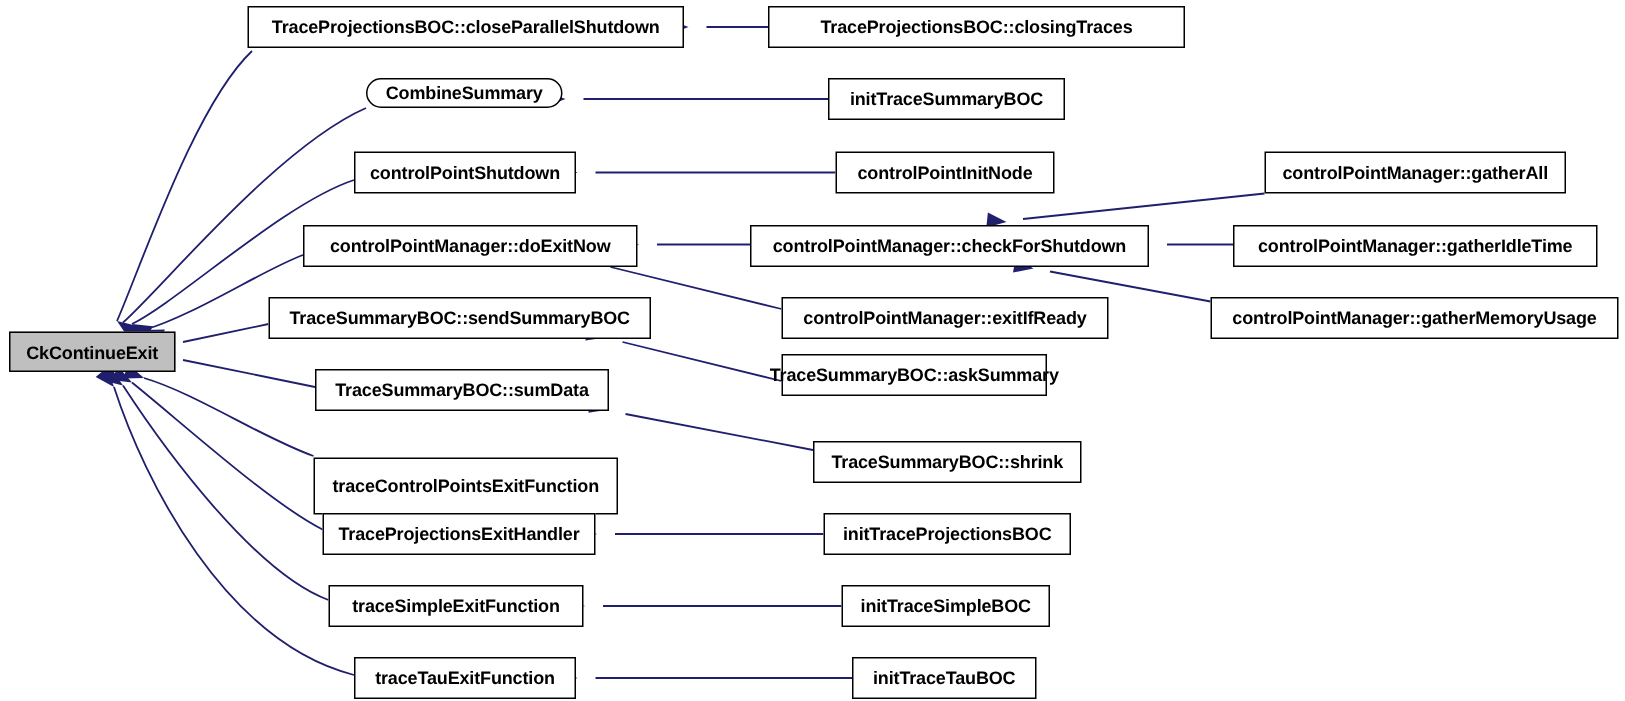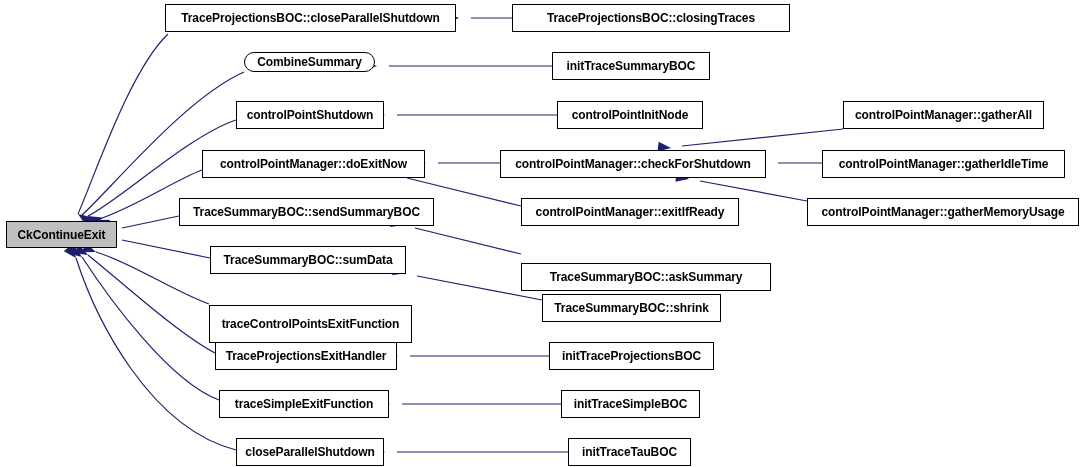--- a/index.html
+++ b/index.html
@@ -143,21 +143,21 @@
       </div>
       <div class="gnode" style="left: 521px; top: 198px; width: 218px; height: 28px;">
         <span>controlPointManager::exitIfReady</span>
       </div>
       <div class="gnode" style="left: 807px; top: 198px; width: 272px; height: 28px;">
         <span>controlPointManager::gatherMemoryUsage</span>
       </div>
       <div class="gnode" style="left: 210px; top: 246px; width: 196px; height: 28px;">
         <span>TraceSummaryBOC::sumData</span>
       </div>
-      <div class="gnode" style="left: 521px; top: 263px; width: 250px; height: 28px;">
+      <div class="gnode" style="left: 521px; top: 236px; width: 177px; height: 28px;">
         <span>TraceSummaryBOC::askSummary</span>
       </div>
       <div class="gnode" style="left: 209px; top: 292px; width: 203px; height: 38px; margin-top: 13px;">
         <span>traceControlPointsExitFunction</span>
       </div>
       <div class="gnode" style="left: 542px; top: 294px; width: 179px; height: 28px;">
         <span>TraceSummaryBOC::shrink</span>
       </div>
       <div class="gnode" style="left: 215px; top: 342px; width: 182px; height: 28px;">
         <span>TraceProjectionsExitHandler</span>
@@ -165,20 +165,20 @@
       <div class="gnode" style="left: 549px; top: 342px; width: 165px; height: 28px;">
         <span>initTraceProjectionsBOC</span>
       </div>
       <div class="gnode" style="left: 219px; top: 390px; width: 170px; height: 28px;">
         <span>traceSimpleExitFunction</span>
       </div>
       <div class="gnode" style="left: 561px; top: 390px; width: 139px; height: 28px;">
         <span>initTraceSimpleBOC</span>
       </div>
       <div class="gnode" style="left: 236px; top: 438px; width: 148px; height: 28px;">
-        <span>closeParallelShutdown</span>
+        <span>traceTauExitFunction</span>
       </div>
       <div class="gnode" style="left: 568px; top: 438px; width: 123px; height: 28px;">
         <span>initTraceTauBOC</span>
       </div>
     </div>
 
 </div>
 
 </body></html>

